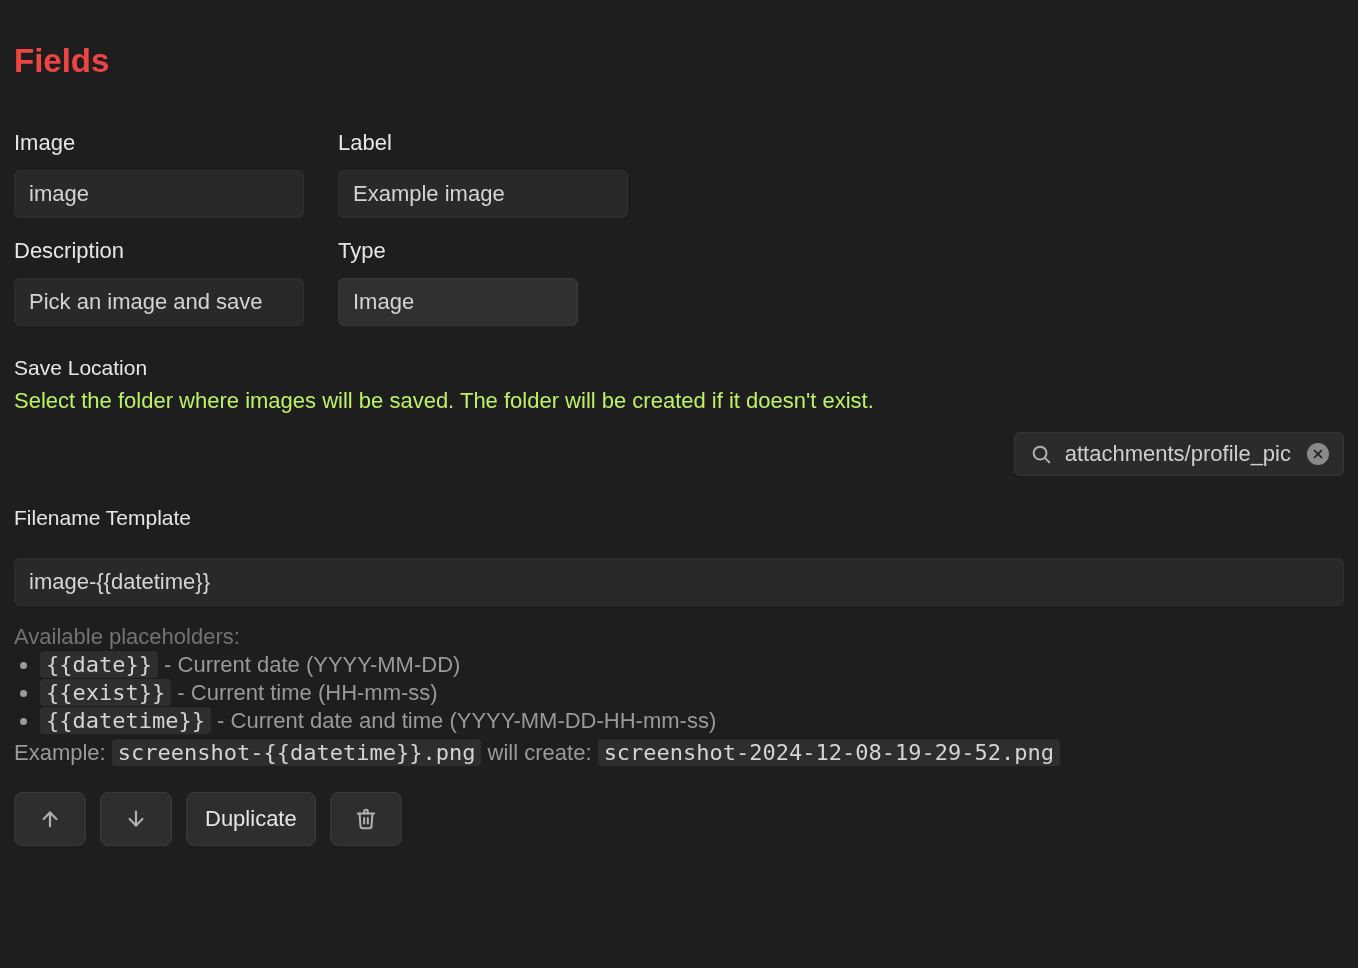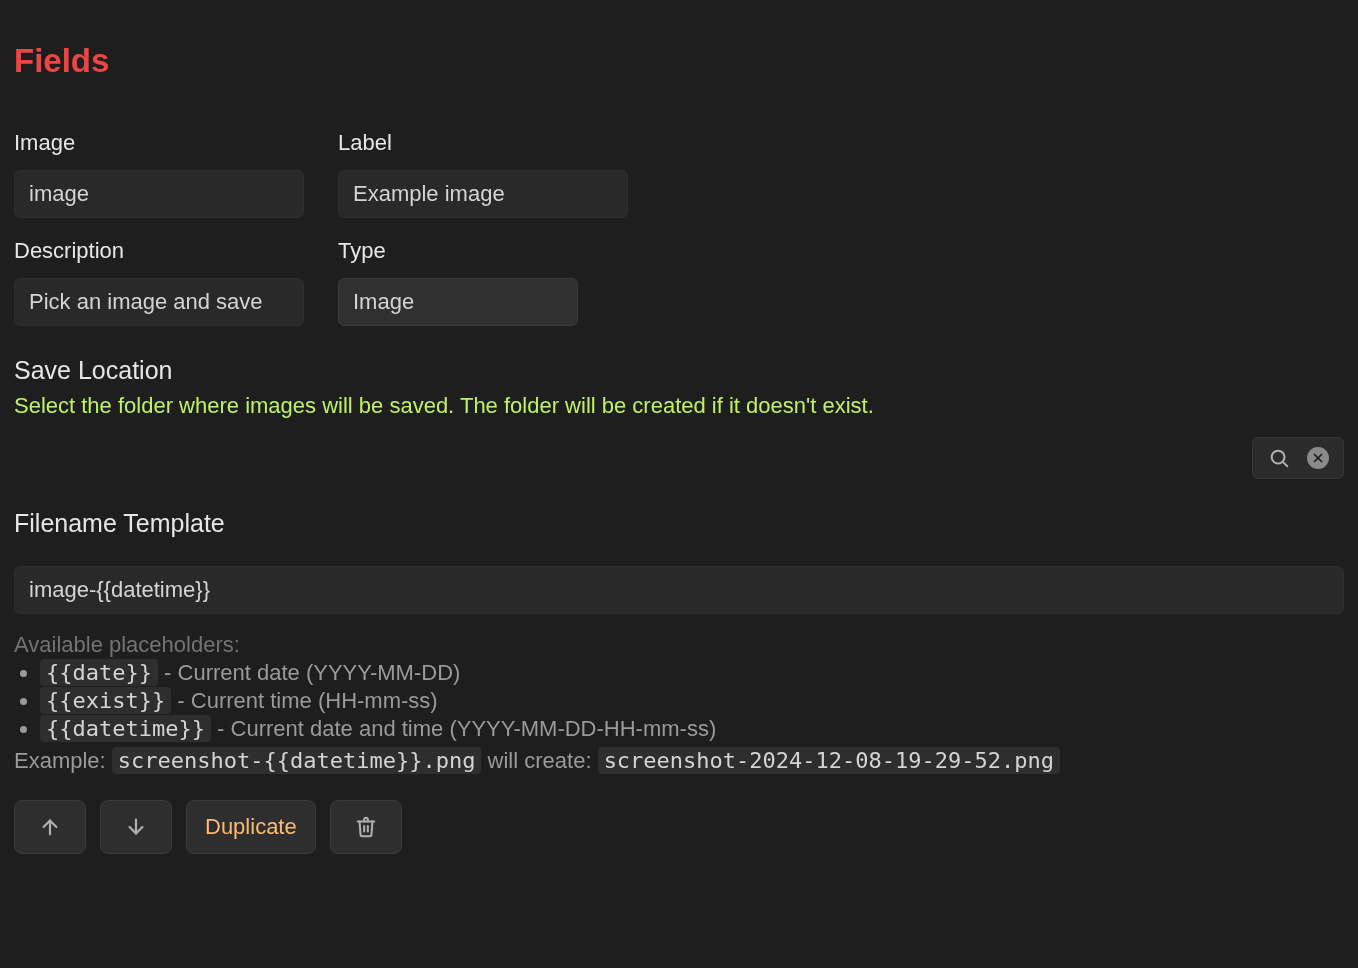--- a/index.html
+++ b/index.html
@@ -47,21 +47,21 @@
     width: 240px;
     background: #303030;
     border: 1px solid #3a3a3a;
     border-radius: 6px;
     padding: 10px 14px;
     color: #d4d4d4;
     font-size: 22px;
     cursor: pointer;
   }
   .section-title {
-    font-size: 25px;
+    font-size: 21px;
     font-weight: 500;
     color: #e6e6e6;
     margin-top: 30px;
     margin-bottom: 8px;
   }
   .helper-text {
     color: #bef264;
     font-size: 22px;
     margin-bottom: 18px;
   }
@@ -133,21 +133,21 @@
     display: flex;
     gap: 14px;
   }
   .btn {
     display: inline-flex;
     align-items: center;
     justify-content: center;
     background: #2e2e2e;
     border: 1px solid #3a3a3a;
     border-radius: 8px;
-    color: #fdba74;
+    color: #e5e5e5;
     font-size: 22px;
     font-family: inherit;
     cursor: pointer;
     padding: 0 18px;
     height: 54px;
   }
   .btn.icon-only { width: 72px; padding: 0; }
 </style>
 </head>
 <body>
@@ -185,20 +185,21 @@
 <div class="helper-text">Select the folder where images will be saved. The folder will be created if it doesn't exist.</div>
 
 <div class="save-loc-row">
   <div class="save-loc-chip">
     <span class="icon">
       <svg width="22" height="22" viewBox="0 0 24 24" fill="none" stroke-width="2.2" stroke-linecap="round">
         <circle cx="11" cy="11" r="7"></circle>
         <line x1="21" y1="21" x2="16.2" y2="16.2"></line>
       </svg>
     </span>
+    <span>attachments/profile_pic</span>
     <span class="clear-badge">
       <svg width="12" height="12" viewBox="0 0 24 24" fill="none" stroke-width="3.5" stroke-linecap="round">
         <line x1="5" y1="5" x2="19" y2="19"></line>
         <line x1="19" y1="5" x2="5" y2="19"></line>
       </svg>
     </span>
   </div>
 </div>
 
 

